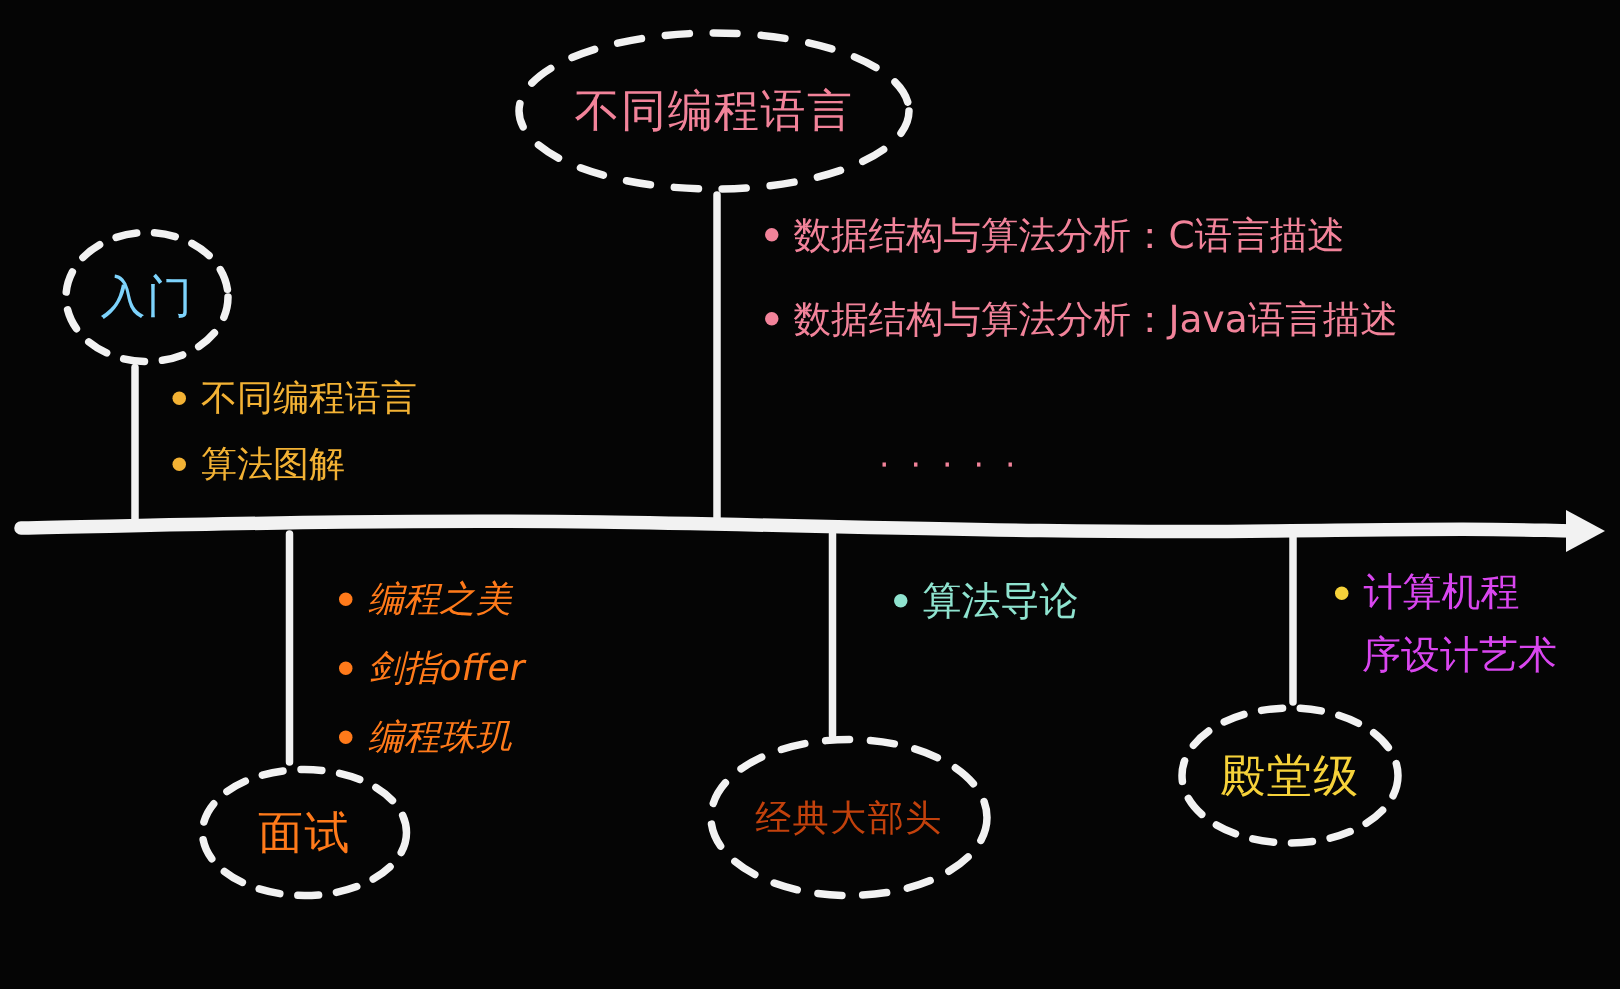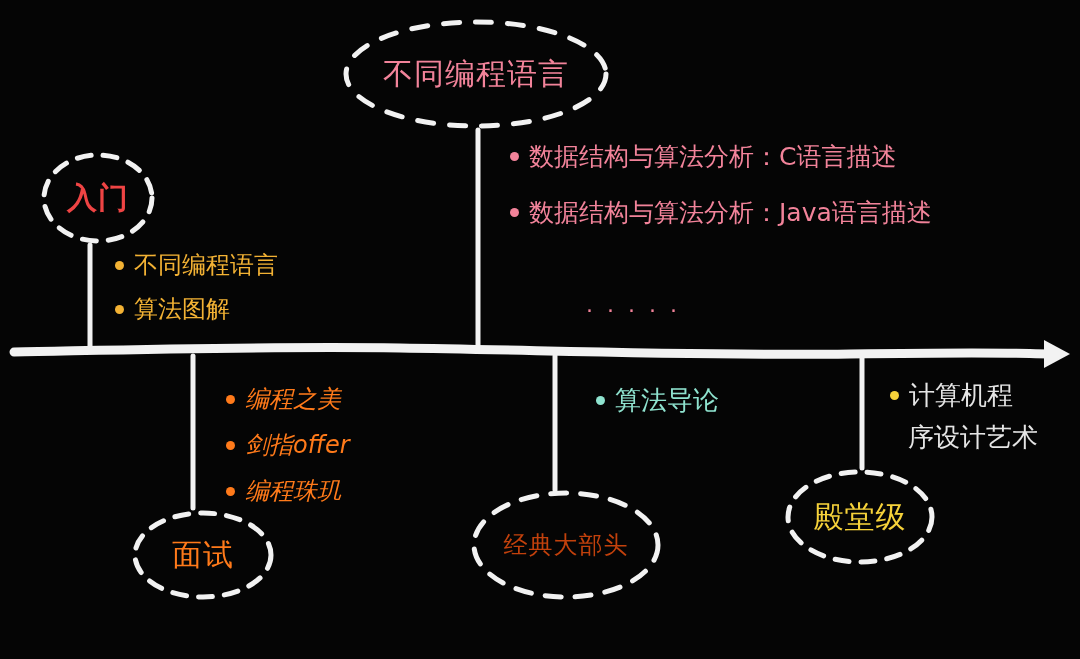--- a/index.html
+++ b/index.html
@@ -48,21 +48,21 @@
       <line x1="555" y1="356" x2="555" y2="490" stroke-width="5"></line>
       <line x1="862" y1="356" x2="862" y2="468" stroke-width="5"></line>
     </g>
     <path d="M1044 340 L1070 354 L1044 368 Z" fill="#f2f2f2"></path>
   </svg>
 
   <div class="bubble" style="left:38px;top:148px;width:120px;height:100px;">
     <svg width="120" height="100">
       <ellipse cx="60" cy="50" rx="54" ry="43" fill="none" stroke="#f2f2f2" stroke-width="5" stroke-dasharray="14 12" stroke-linecap="round"></ellipse>
     </svg>
-    <span class="bubble-label" style="color:#ef4444;font-weight:bold;">入门</span>
+    <span class="bubble-label" style="color:#7dd3fc;">入门</span>
   </div>
   <ul class="list" style="left:115px;top:243px;font-size:24px;color:#f3b234;">
     <li style="height:44px;">
         <span class="dot" style="background:#f3b234;"></span>
         <span>不同编程语言</span>
       </li>
     <li style="height:44px;">
         <span class="dot" style="background:#f3b234;"></span>
         <span>算法图解</span>
       </li>
@@ -119,21 +119,21 @@
         <span>算法导论</span>
       </li>
   </ul>
 
   <div class="bubble" style="left:780px;top:462px;width:160px;height:110px;">
     <svg width="160" height="110">
       <ellipse cx="80" cy="55" rx="72" ry="45" fill="none" stroke="#f2f2f2" stroke-width="5" stroke-dasharray="14 12" stroke-linecap="round"></ellipse>
     </svg>
     <span class="bubble-label" style="color:#f6d23a;">殿堂级</span>
   </div>
-  <div class="list" style="left:890px;top:374px;font-size:26px;color:#e5e5e5;line-height:42px;">
+  <div class="list" style="left:890px;top:374px;font-size:26px;color:#d946ef;line-height:42px;">
     <div style="display:flex;align-items:center;">
       <span class="dot" style="background:#f6d23a;"></span>
       <span>计算机程</span>
     </div>
     <div style="padding-left:18px;">
       <span>序设计艺术</span>
     </div>
   </div>
 
 </div>

